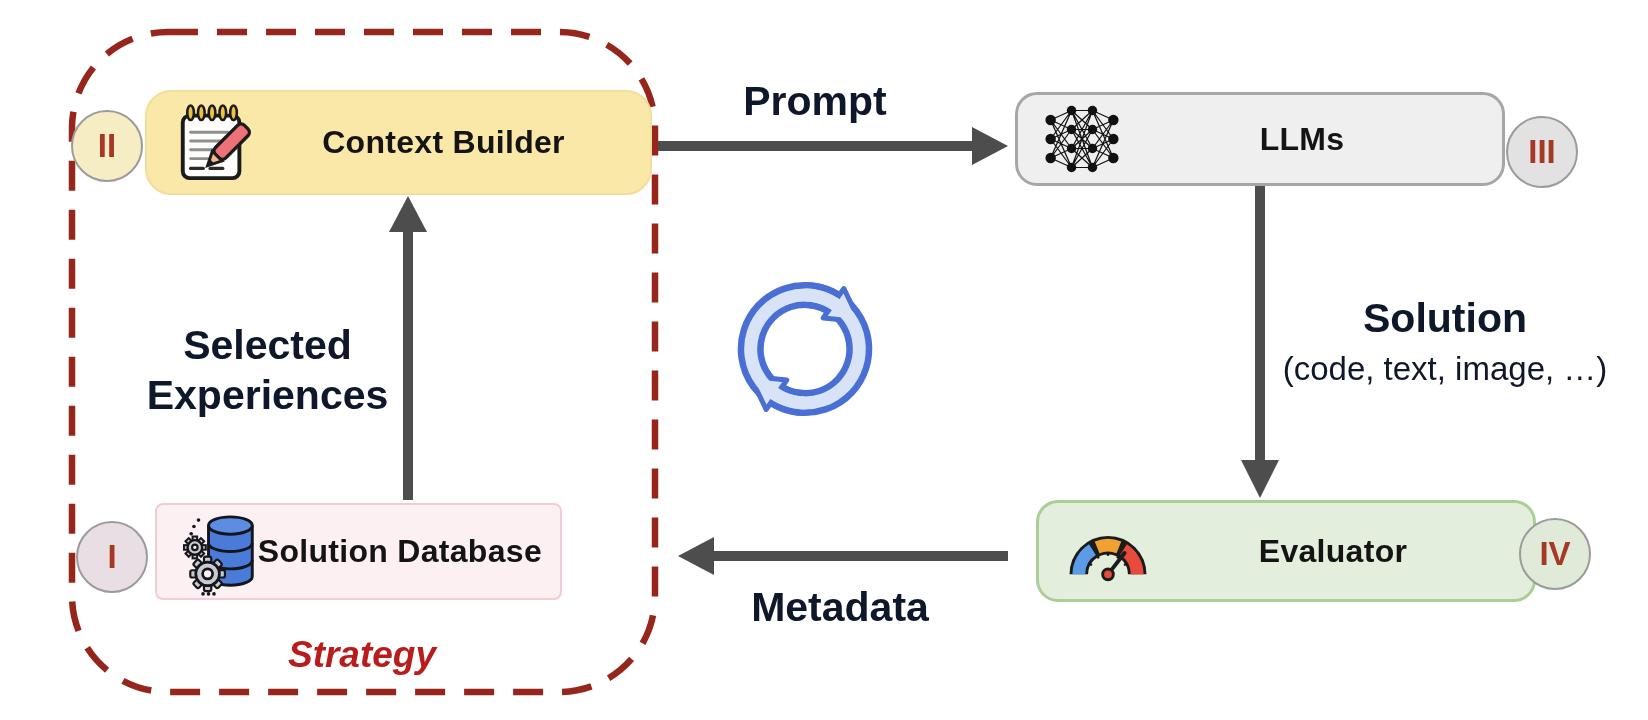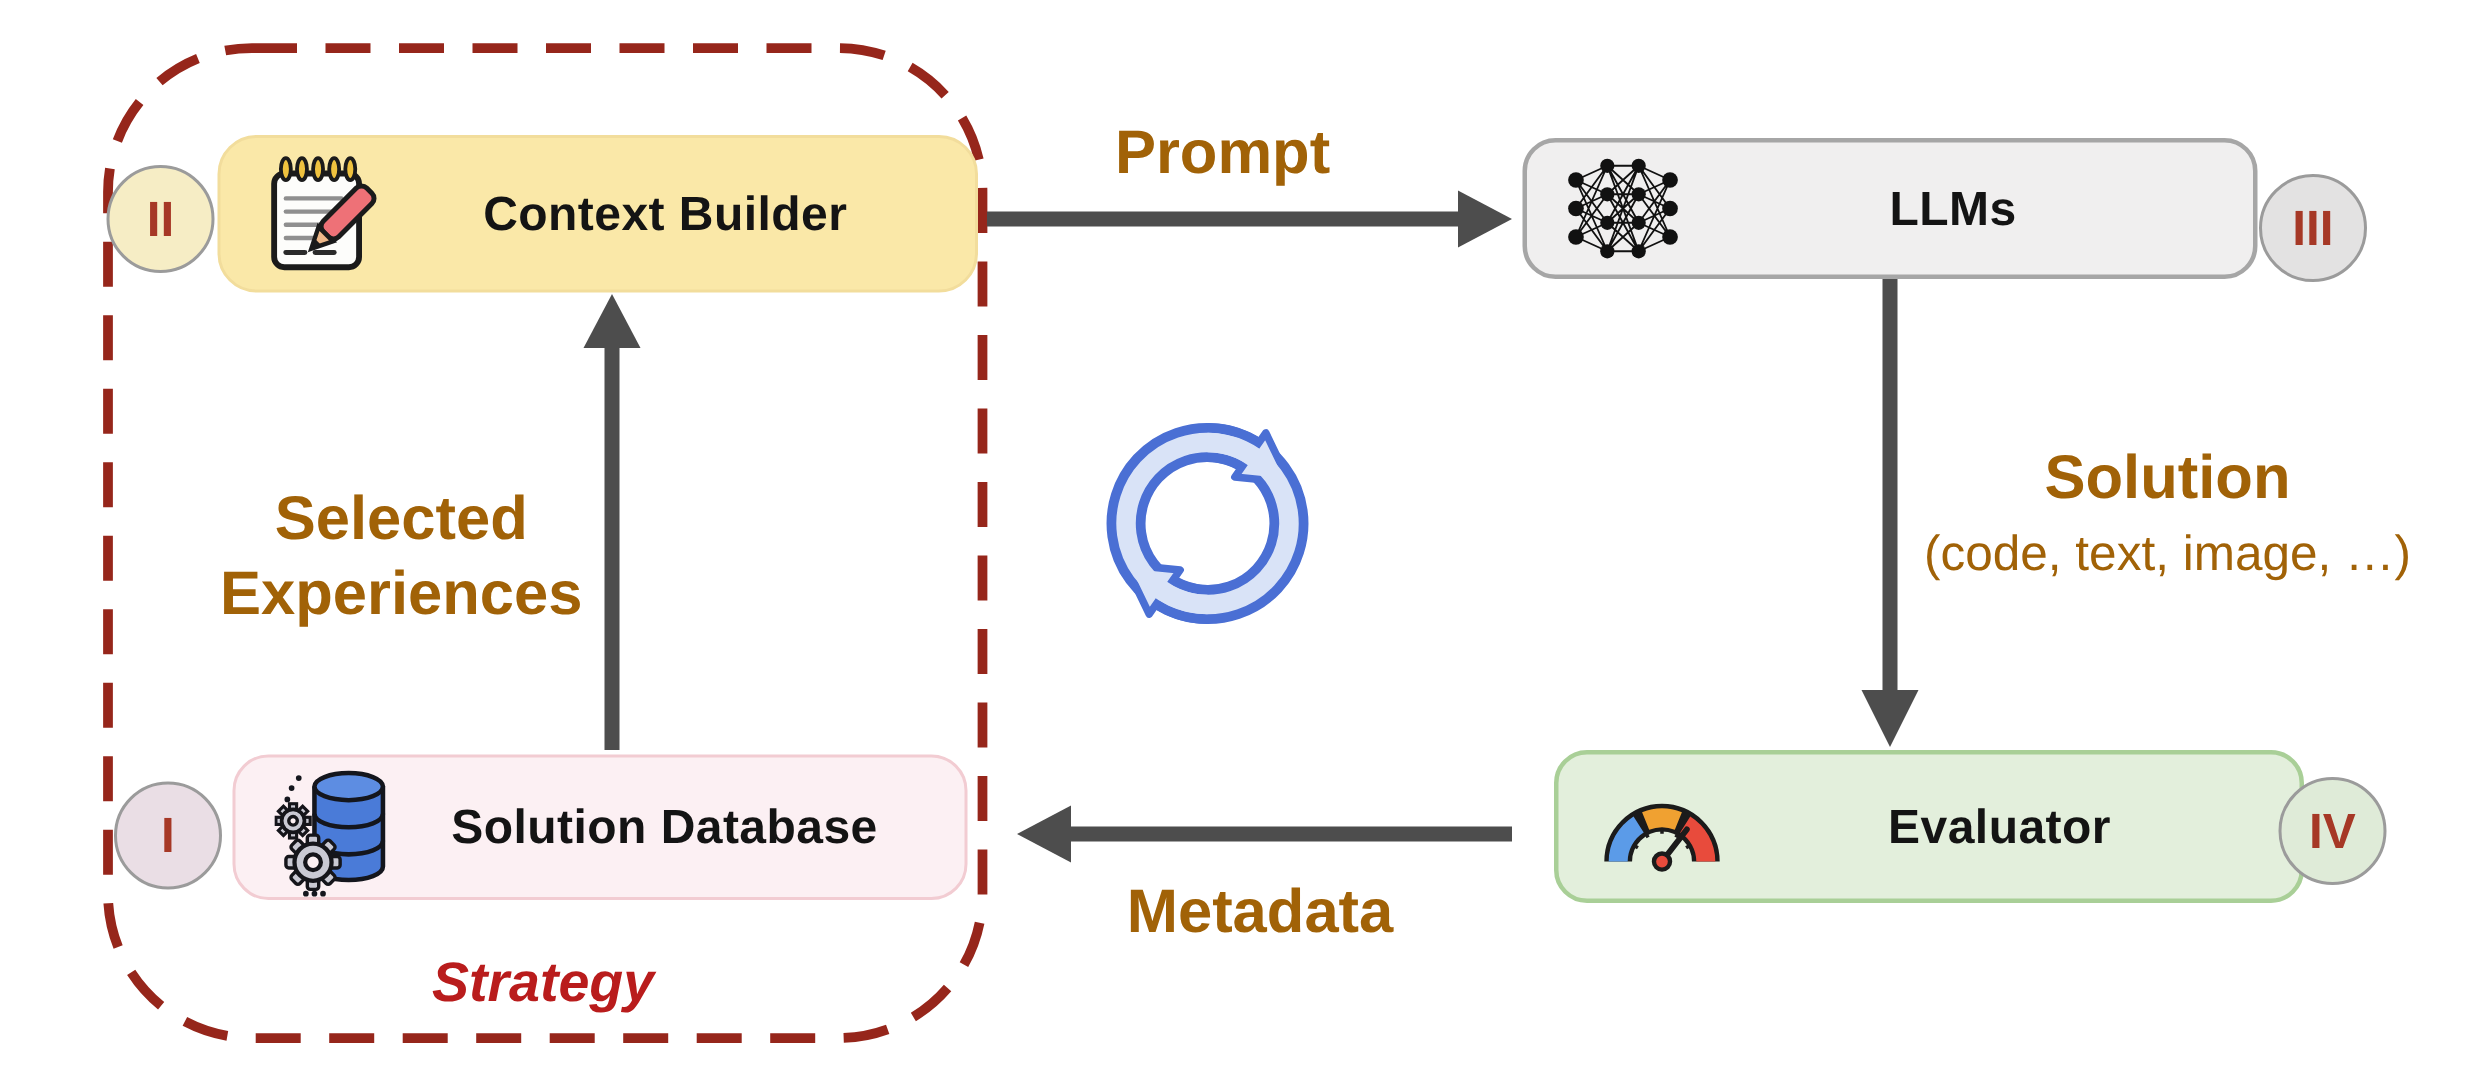--- a/index.html
+++ b/index.html
@@ -14,35 +14,35 @@
     position:absolute; display:flex; align-items:center; box-sizing:border-box;
     padding:0 18px 0 26px;
   }
   .node .node-label {
     flex:1; text-align:center; font-weight:bold; font-size:32px; color:#141414;
     letter-spacing:.3px; white-space:nowrap;
   }
   .node-context-builder { left:145px; top:90px;  width:507px; height:105px; background:#FAE8A8; border:2px solid #F2DD9C; border-radius:26px; }
   .node-llms            { left:1015px; top:92px; width:490px; height:94px;  background:#F0EFEF; border:3px solid #A6A6A6; border-radius:22px; }
   .node-evaluator       { left:1012px; top:500px; width:500px; height:102px; background:#E3EFDC; border:3px solid #A9CF97; border-radius:22px;margin-left:24px; }
-  .node-solution-db     { left:155px; top:503px; width:490px; height:97px;  background:#FCF0F3; border:2px solid #F2CCD2; border-radius:24px;align-items:center; }
+  .node-solution-db     { left:155px; top:503px; width:407px; height:97px;  background:#FCF0F3; border:2px solid #F2CCD2; border-radius:8px;align-items:center; }
 
   .badge {
     position:absolute; width:72px; height:72px; border-radius:50%;
     border:2px solid #9b9b9b; box-sizing:border-box;
     display:flex; align-items:center; justify-content:center;
     font-weight:bold; font-size:33px; color:#A63826;
   }
   .badge-ii  { left:71px;   top:110px; background:#F6EDC5; }
   .badge-iii { left:1506px; top:116px; background:#E3E2E2; }
   .badge-iv  { left:1519px; top:518px; background:#DFEBD8; }
   .badge-i   { left:76px;   top:521px; background:#EADEE5; }
 
   .edge-label {
-    position:absolute; text-align:center; color:#a16207;
+    position:absolute; text-align:center; color:#0f172a;
     font-weight:bold; font-size:41px; line-height:1.22; white-space:nowrap;
   }
   .edge-label .sub { display:block; font-weight:normal; font-size:33px; margin-top:6px; }
   .label-prompt   { left:665px;  top:76px;  width:300px; }
   .label-solution { left:1243px; top:293px; width:404px; }
   .label-feedback { left:665px;  top:582px; width:350px; }
   .label-selected { left:95px;   top:320px; width:345px; }
 
   .strategy-label {
     position:absolute; left:212px; top:634px; width:300px; text-align:center;

